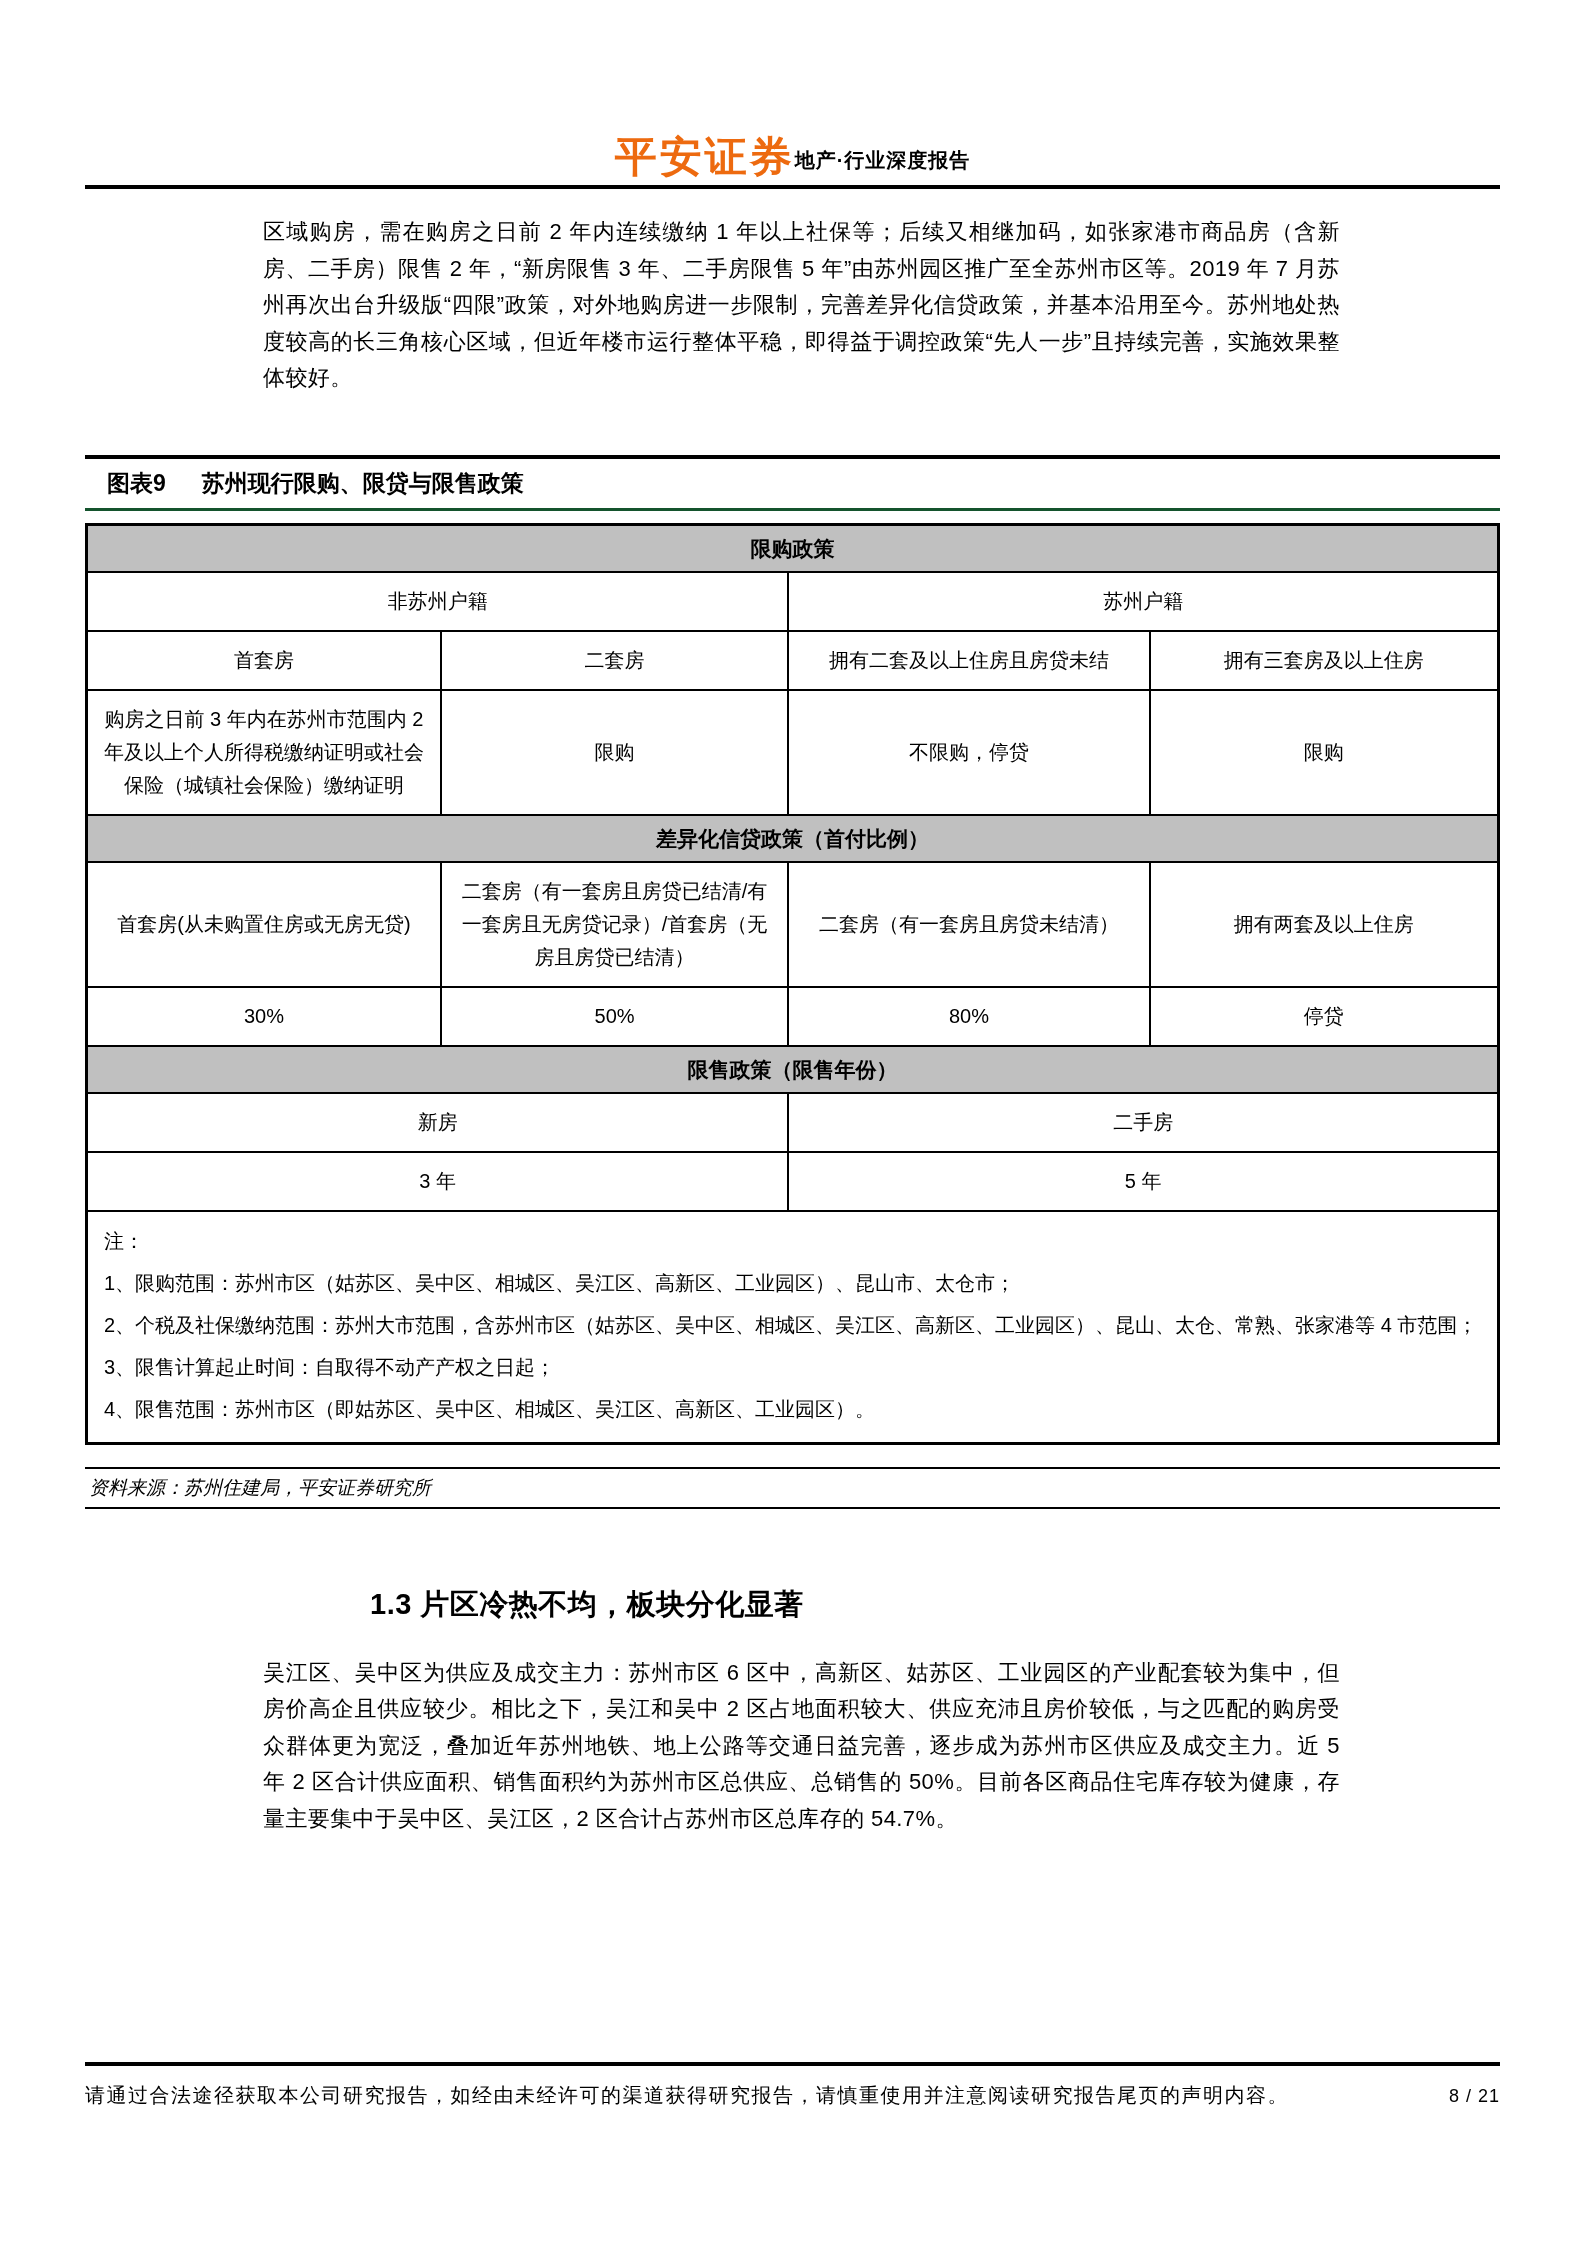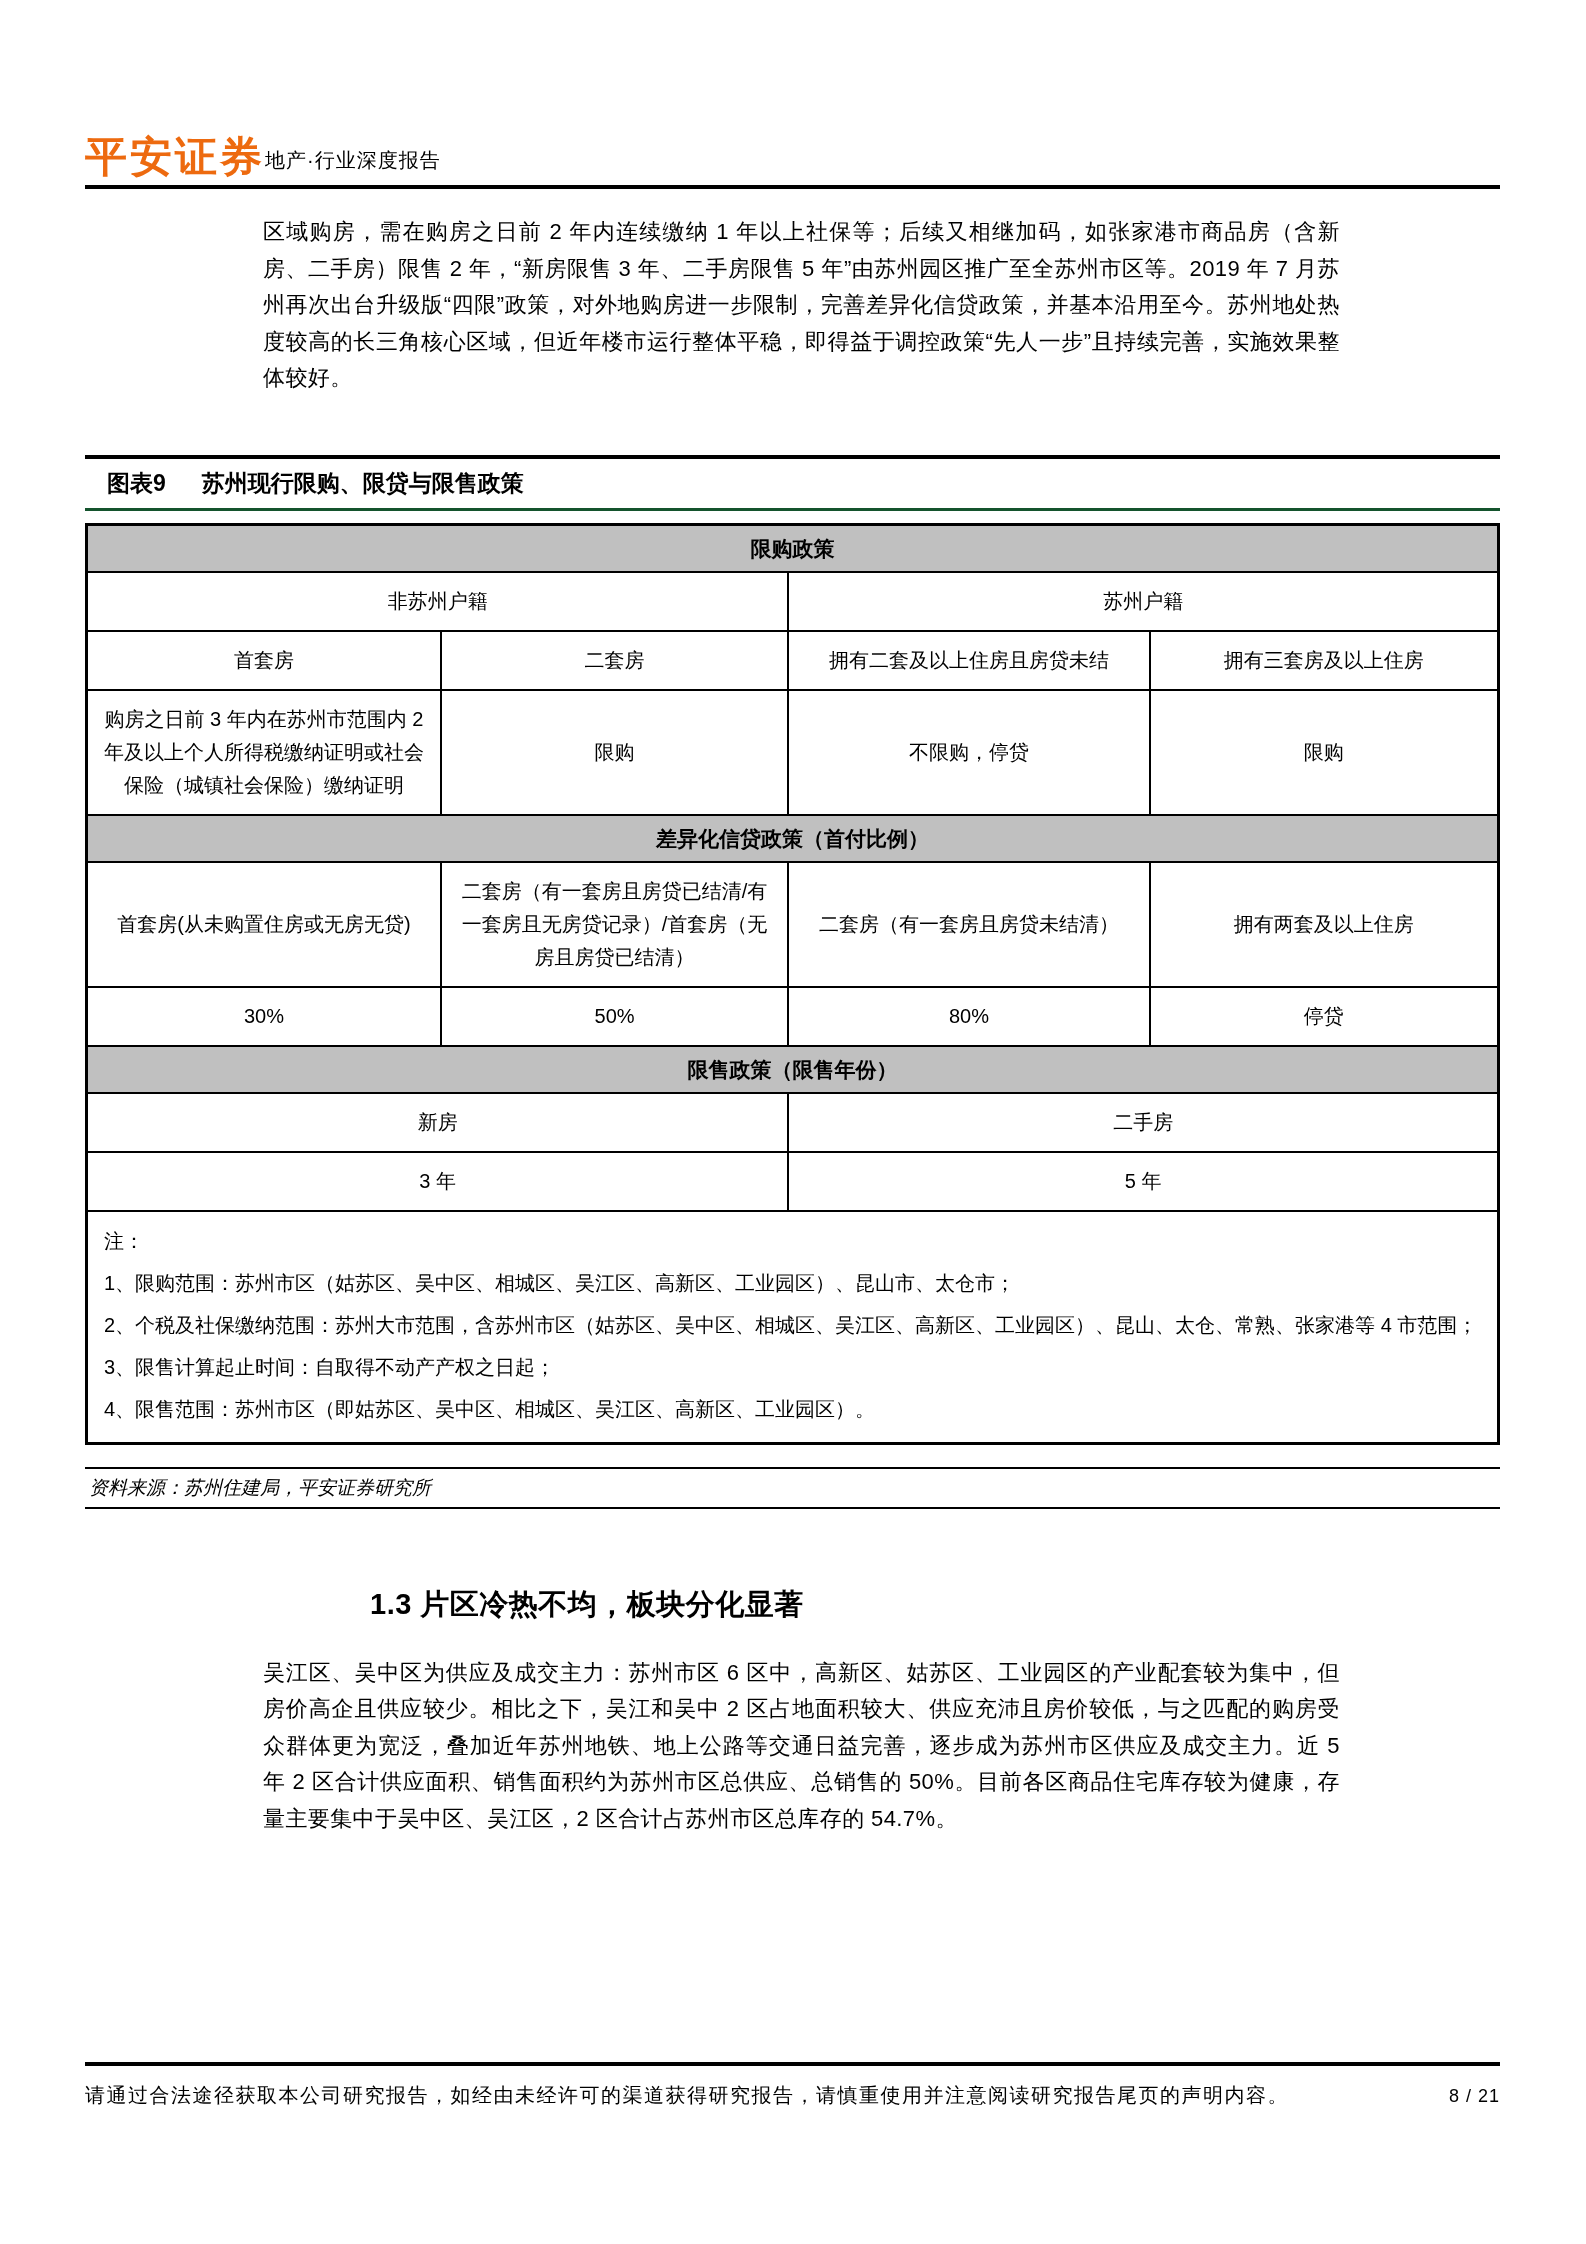--- a/index.html
+++ b/index.html
@@ -11,33 +11,33 @@
     font-family:"Liberation Sans","DejaVu Sans",sans-serif;
     color:#000;
   }
   
   .header{
     margin:0 86px 0 85px;
     padding-top:136px;
     padding-bottom:7px;
     border-bottom:4px solid #000;
     display:flex;
-    justify-content:flex-start;
+    justify-content:center;
     align-items:flex-end;
   }
   .logo{
     color:var(--accent,#ED6A0F);
     font-size:42px;
     font-weight:900;
     letter-spacing:3px;
     line-height:1;
   }
   .header-right{
     font-size:20px;
-    font-weight:normal;
+    font-weight:bold;
     letter-spacing:1px;
     padding-bottom:4px;
   }
   
   .para{
     margin:25px 246px 0 263px;
     width:1077px;
     font-size:22px;
     line-height:36.5px;
     text-align:justify;

